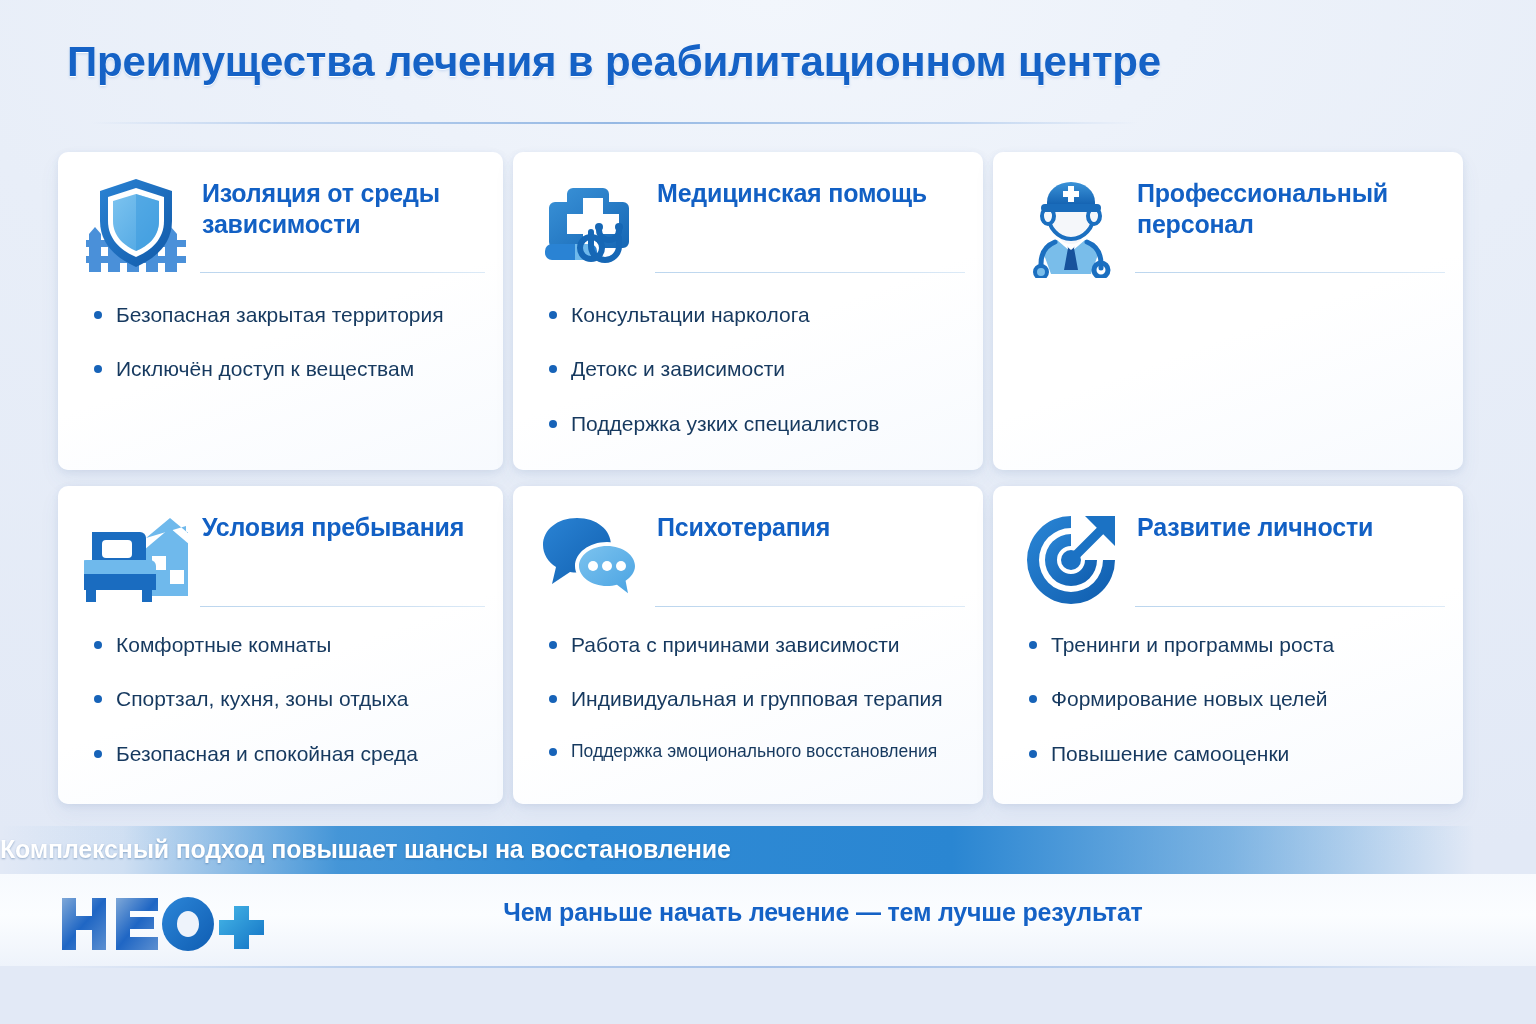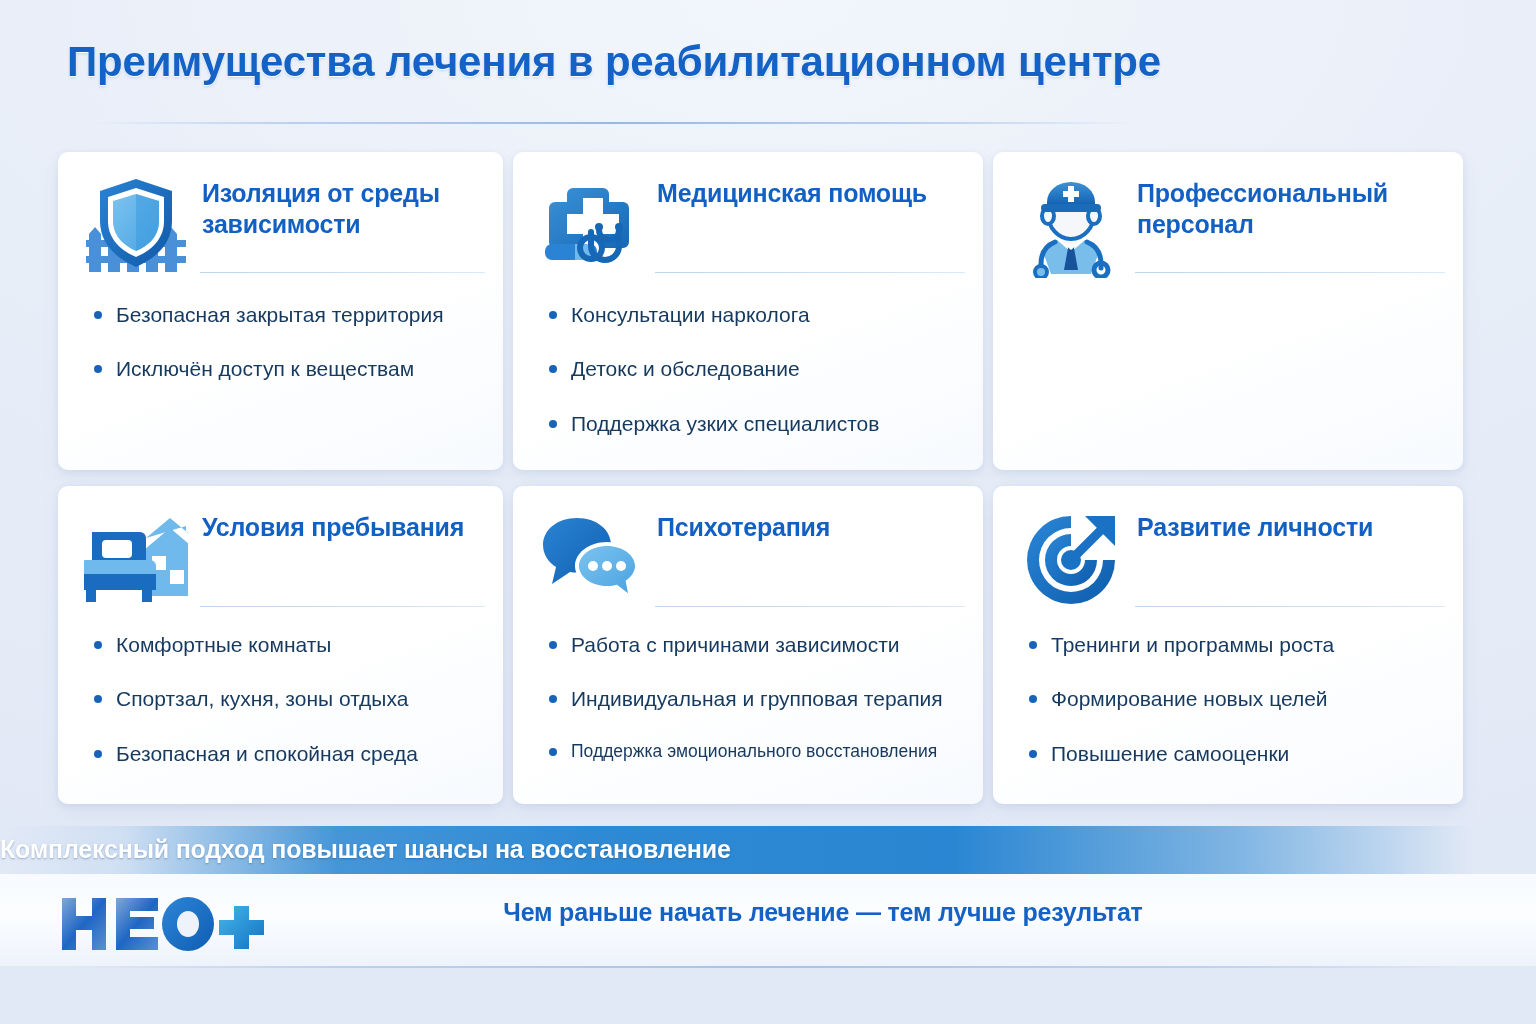--- a/index.html
+++ b/index.html
@@ -202,21 +202,21 @@
           <circle cx="60" cy="53" r="4" fill="#1667b5"></circle>
           <circle cx="80" cy="53" r="4" fill="#1667b5"></circle>
           <circle cx="52" cy="74" r="11" fill="none" stroke="#1667b5" stroke-width="6"></circle>
         </svg>
       </span>
       <div class="card-title">Медицинская помощь</div>
     </div>
     <div class="card-divider"></div>
     <ul class="bullets">
       <li>Консультации нарколога</li>
-      <li>Детокс и обследование</li>
+      <li>Детокс и зависимости</li>
       <li>Поддержка узких специалистов</li>
     </ul>
   </div>
 
   <div class="card" data-row="1">
     <div class="card-head">
       <span class="card-icon">
         <svg viewBox="0 0 104 104">
           <defs>
             <linearGradient id="g3a" x1="0" y1="0" x2="0" y2="1">

